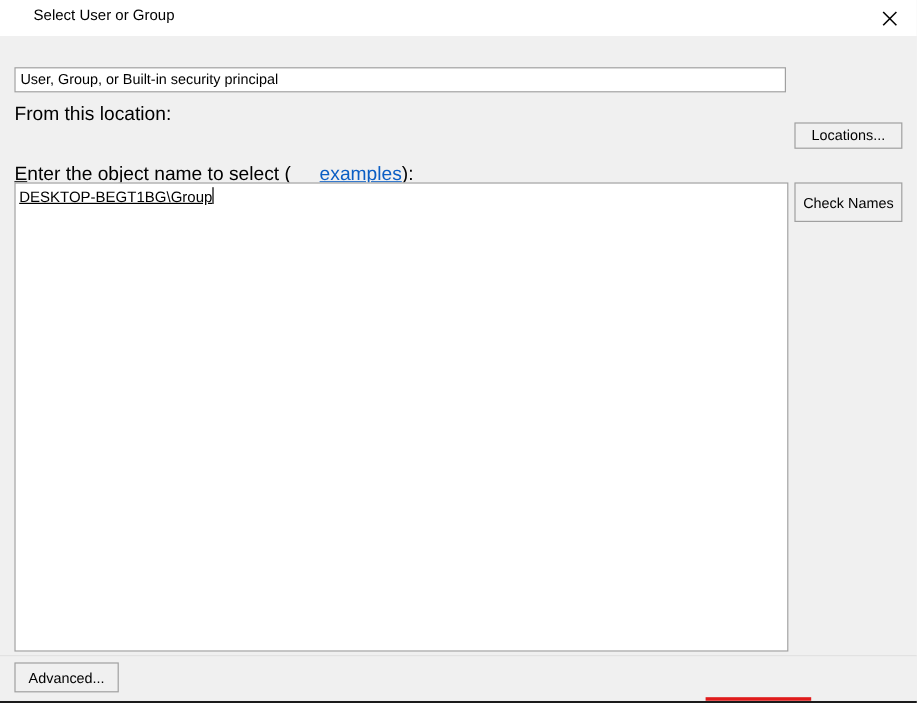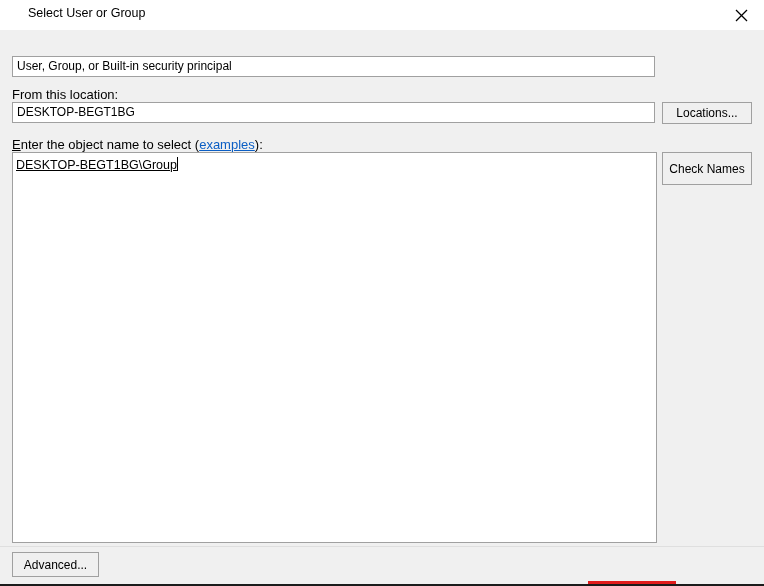--- a/index.html
+++ b/index.html
@@ -53,21 +53,21 @@
   #body-area {
     position: absolute;
     left: 0; top: 30px;
     width: 764px; height: 556px;
     background: #f0f0f0;
     padding-left: 20px;
   }
 
   .field-label {
     position: absolute;
-    font-size: 13px;
+    font-size: 16px;
     color: #000000;
     white-space: nowrap;
   }
 
   .text-field {
     position: absolute;
     background: #ffffff;
     border: 1px solid #a0a0a0;
     box-sizing: border-box;
     font-size: 12px;
@@ -86,20 +86,21 @@
   #input-location   { left: 12px; top: 72px; width: 643px; height: 21px; }
 
   #label-object-name-wrap { left: 12px; top: 107px; }
   #label-object-name-wrap .accel {
     text-decoration: underline;
   }
   #examples-link {
     color: #0b5ec4;
     text-decoration: underline;
     cursor: pointer;
+    margin-left: 24px;
   }
 
   #object-name-area {
     position: absolute;
     left: 12px; top: 122px;
     width: 645px; height: 391px;
     background: #ffffff;
     border: 1px solid #a0a0a0;
     box-sizing: border-box;
     padding: 2px 0 0 3px;
@@ -199,21 +200,20 @@
       </span>
     </div>
   </div>
 
   <div id="body-area">
 
     <div class="field-label" id="label-object-type">Select this object type:</div>
     <div class="text-field" id="input-object-type">User, Group, or Built-in security principal</div>
 
     <div class="field-label" id="label-location">From this location:</div>
-    <div class="text-field" id="input-location">DESKTOP-BEGT1BG</div>
     <div class="btn" id="btn-locations">Locations...</div>
 
     <div class="field-label" id="label-object-name-wrap"><span class="accel">E</span><span>nter the object name to select (</span><span id="examples-link">examples</span><span>):</span></div>
 
     <div id="object-name-area"><span id="object-name-value">DESKTOP-BEGT1BG\Group</span><span id="text-caret"></span></div>
 
     <div class="btn" id="btn-check-names">Check Names</div>
 
     <div id="footer-separator"></div>
     <div id="footer"></div>

